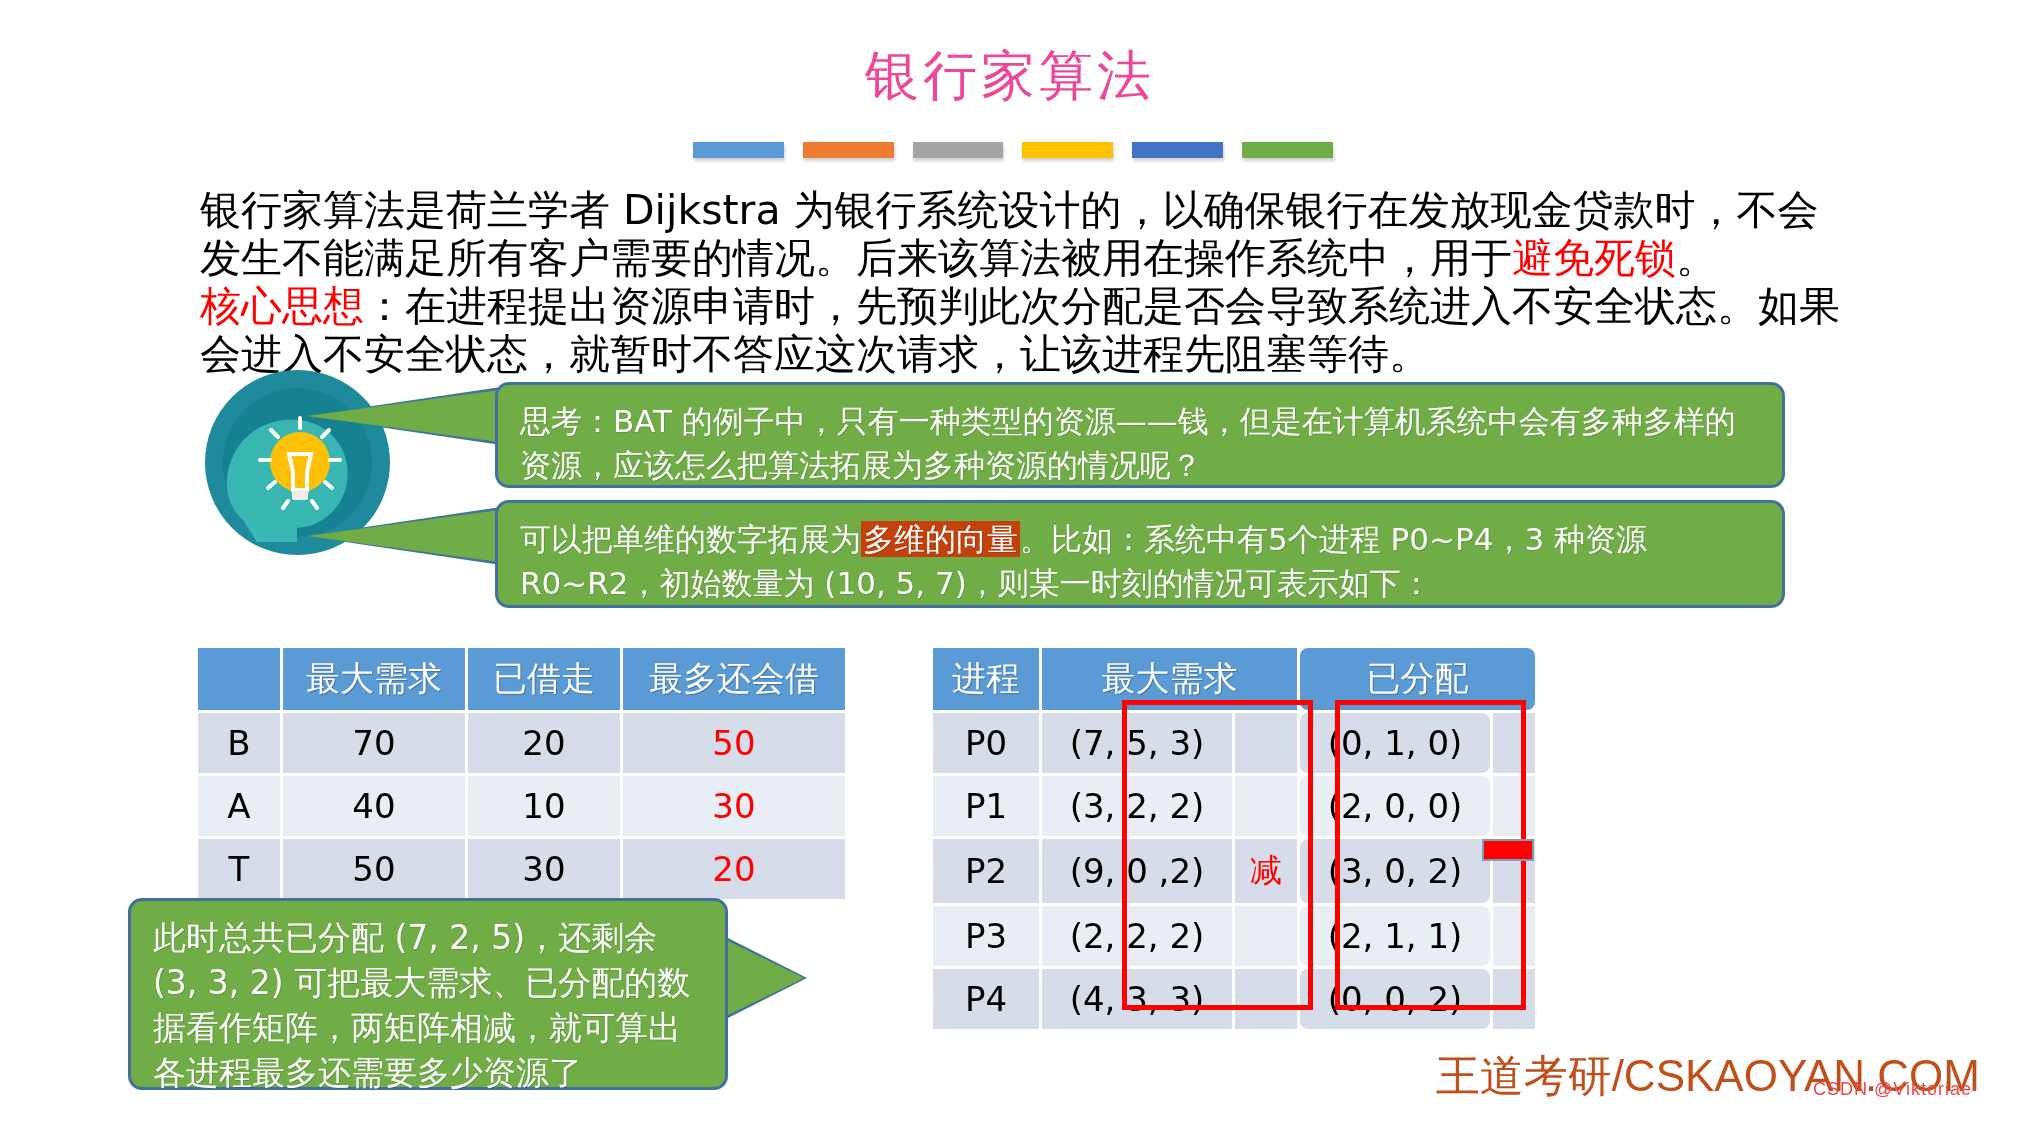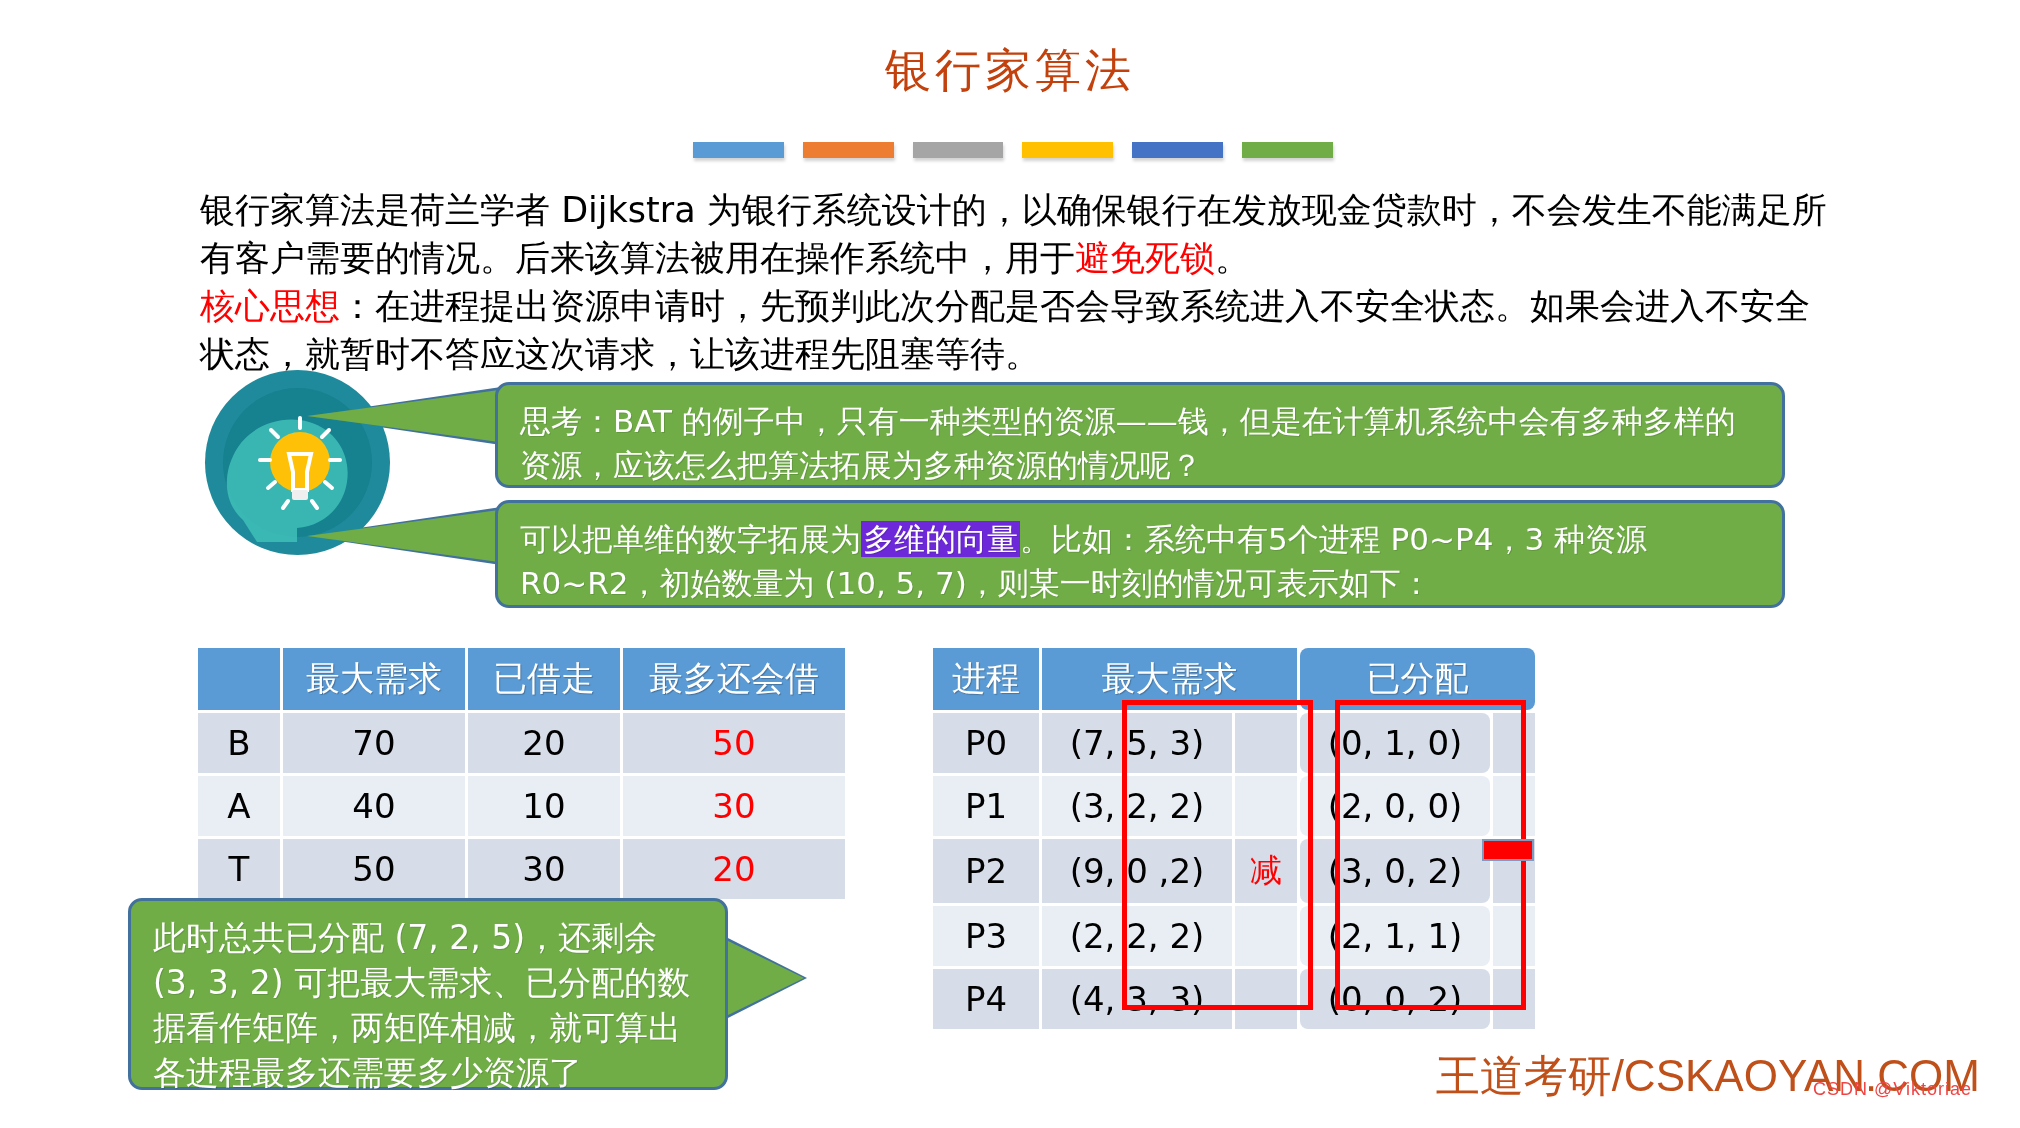--- a/index.html
+++ b/index.html
@@ -10,38 +10,38 @@
     position:relative;
     overflow:hidden;
     color:#000;
   }
   .slide{position:absolute;inset:0;}
 
   
   .title{
     position:absolute;left:0;top:40px;width:2020px;
     text-align:center;
-    font-size:46px;
-    color:#c2410c;
+    font-size:54px;
+    color:#ec4899;
     font-family:"DejaVu Serif","Liberation Serif",serif;
     letter-spacing:4px;
     font-weight:400;
   }
   .barstrip{
     position:absolute;left:693px;top:142px;
     width:640px;height:16px;
     display:flex;gap:19px;
   }
   .barstrip i{flex:1;display:block;height:16px;box-shadow:1px 3px 3px rgba(0,0,0,.18);}
 
   
   .para{
     position:absolute;
     font-family:"DejaVu Sans","Liberation Sans",sans-serif;
-    font-size:35px;
+    font-size:41px;
     line-height:48px;
     color:#000;
     letter-spacing:0px;
   }
   #para1{left:200px;top:186px;width:1640px;}
   #para2{left:200px;top:282px;width:1640px;}
   .red{color:#FF0000;}
 
   
   .headicon{position:absolute;left:205px;top:370px;width:185px;height:185px;}
@@ -107,21 +107,21 @@
     border-bottom:38px solid transparent;
     border-left:78px solid #70AD47;
   }
   #tail3b{
     left:724px;top:936px;
     border-top:42px solid transparent;
     border-bottom:42px solid transparent;
     border-left:83px solid #41719C;
     z-index:-1;
   }
-  .hl{background:#6d28d9;padding:0 2px;}
+  .hl{background:#c2410c;padding:0 2px;}
 
   
   table{border-collapse:separate;border-spacing:3px;position:absolute;}
   th{
     background:#5B9BD5;color:#fff;font-weight:400;
     font-family:"DejaVu Sans","Liberation Sans",sans-serif;
     font-size:34px;padding:8px 0;text-align:center;
     text-shadow:1px 1px 1px rgba(0,0,0,.25);
   }
   td{

